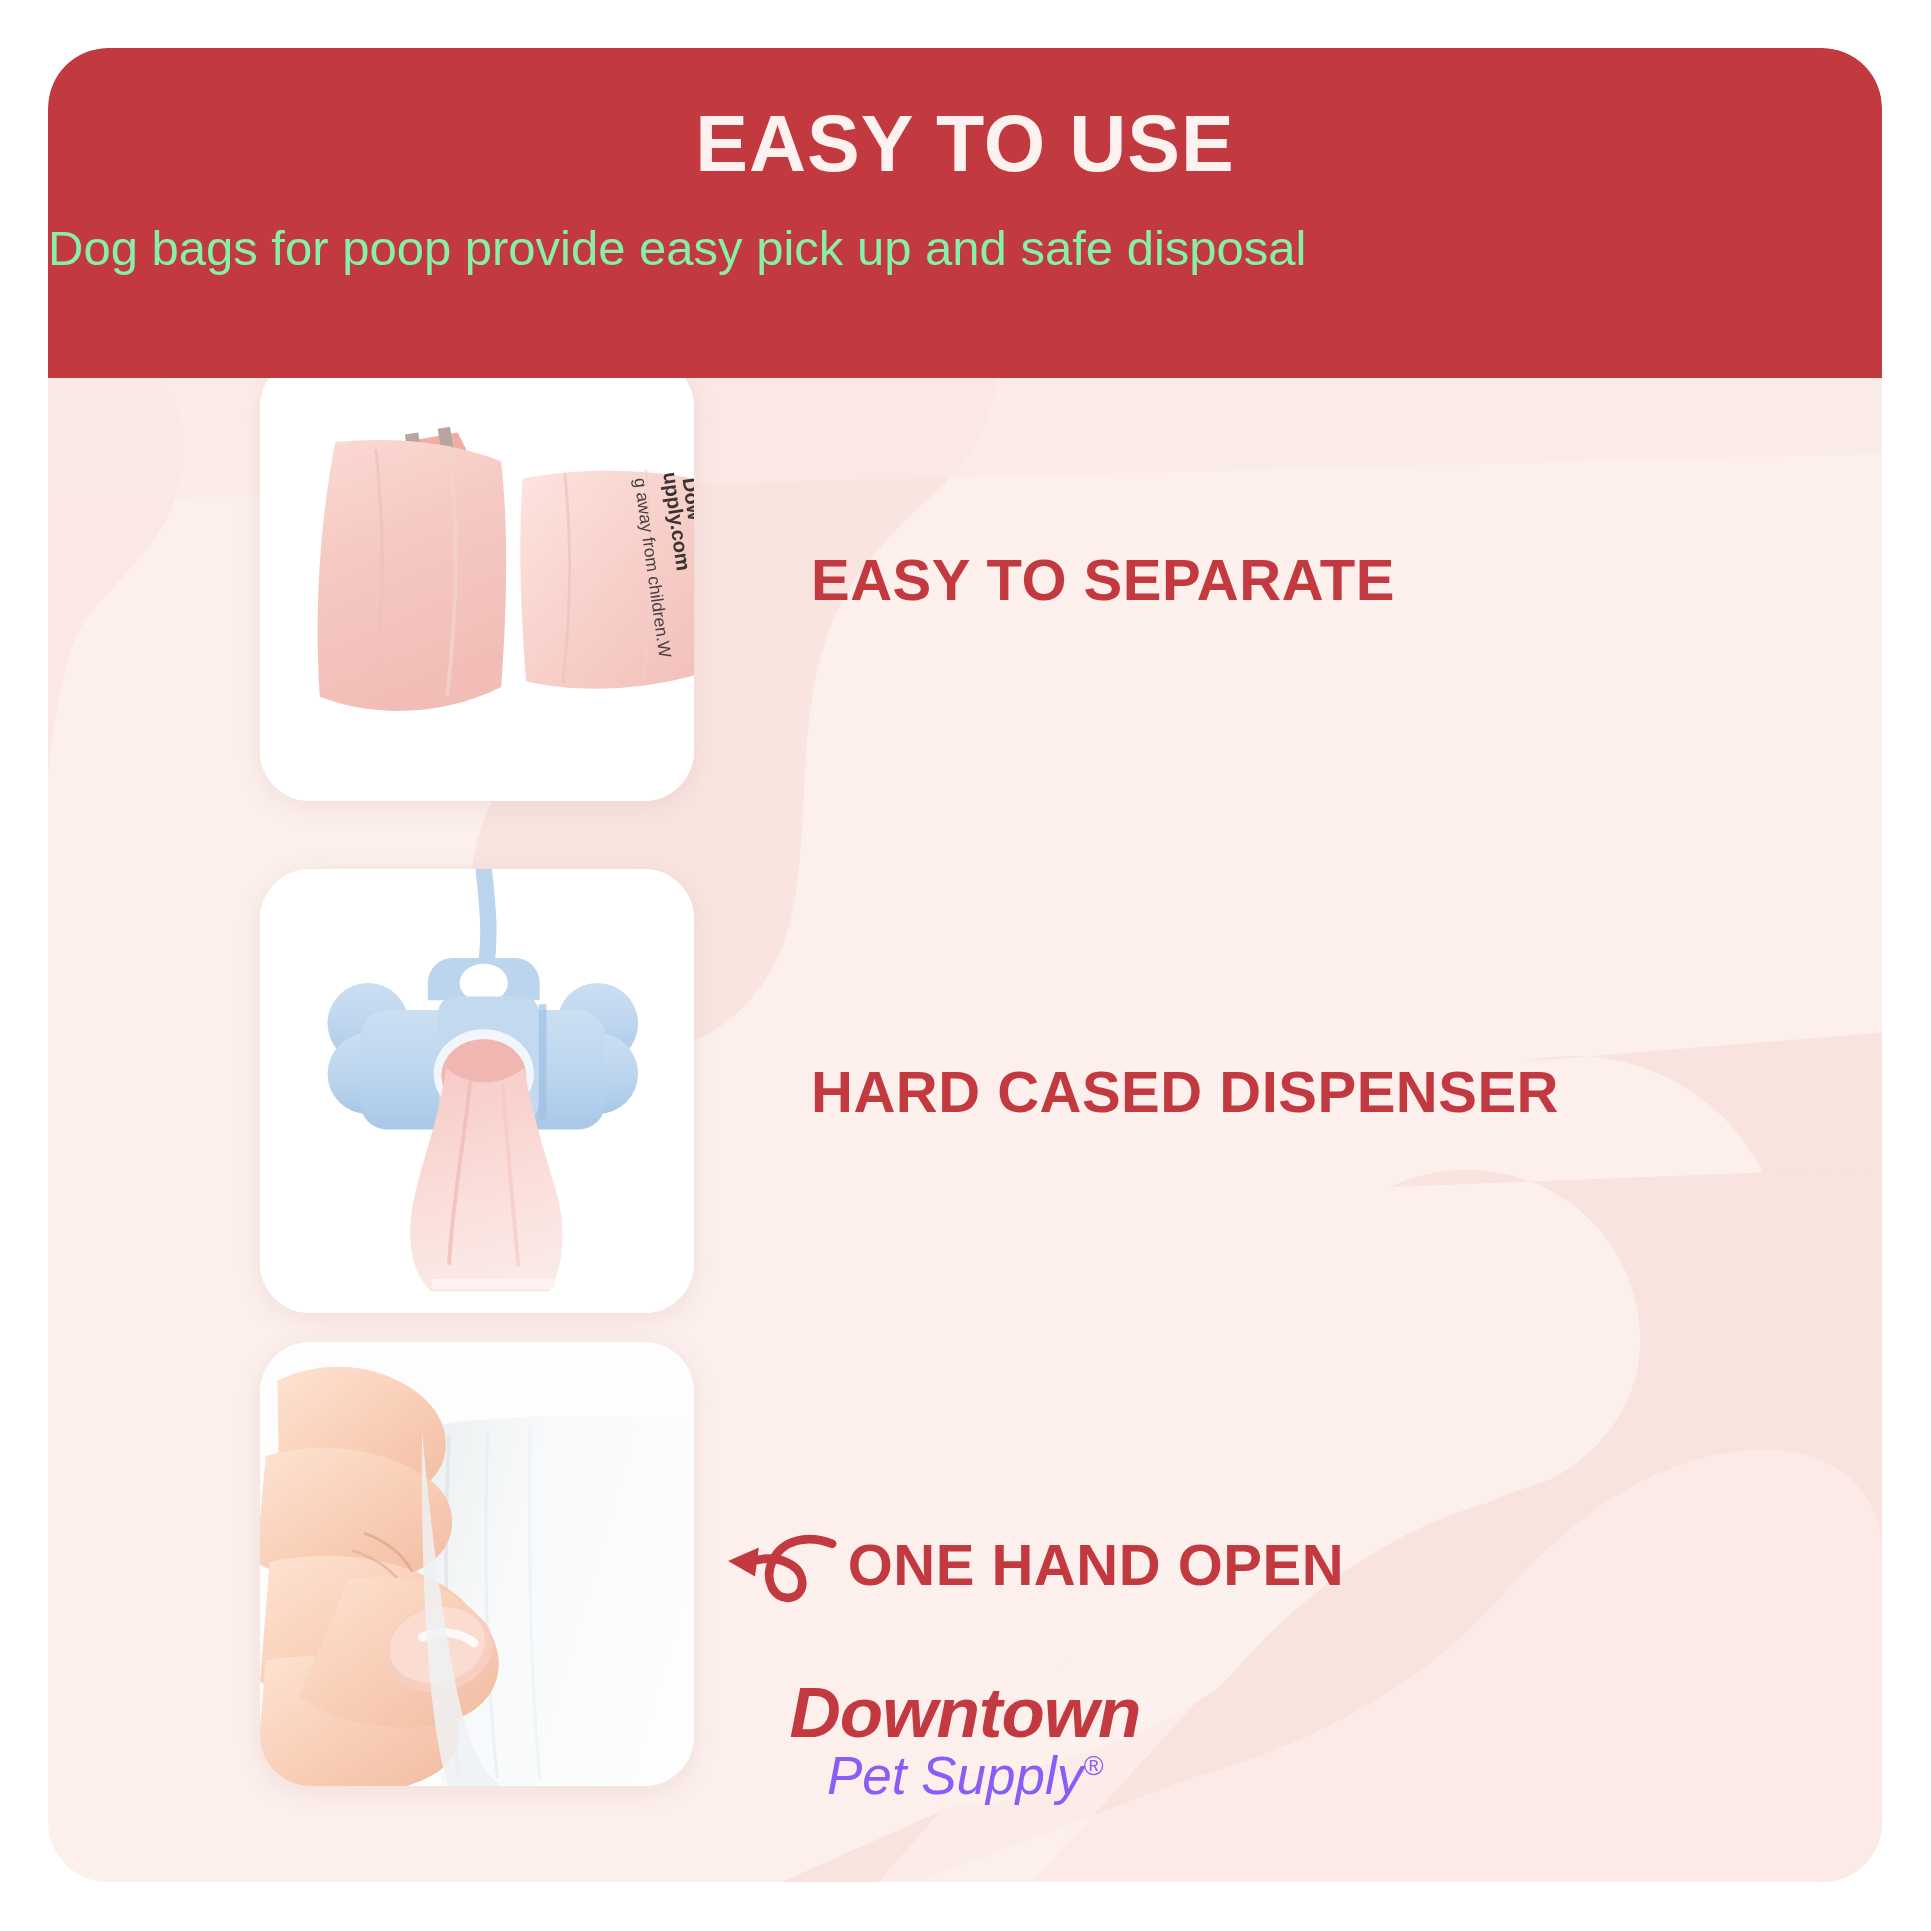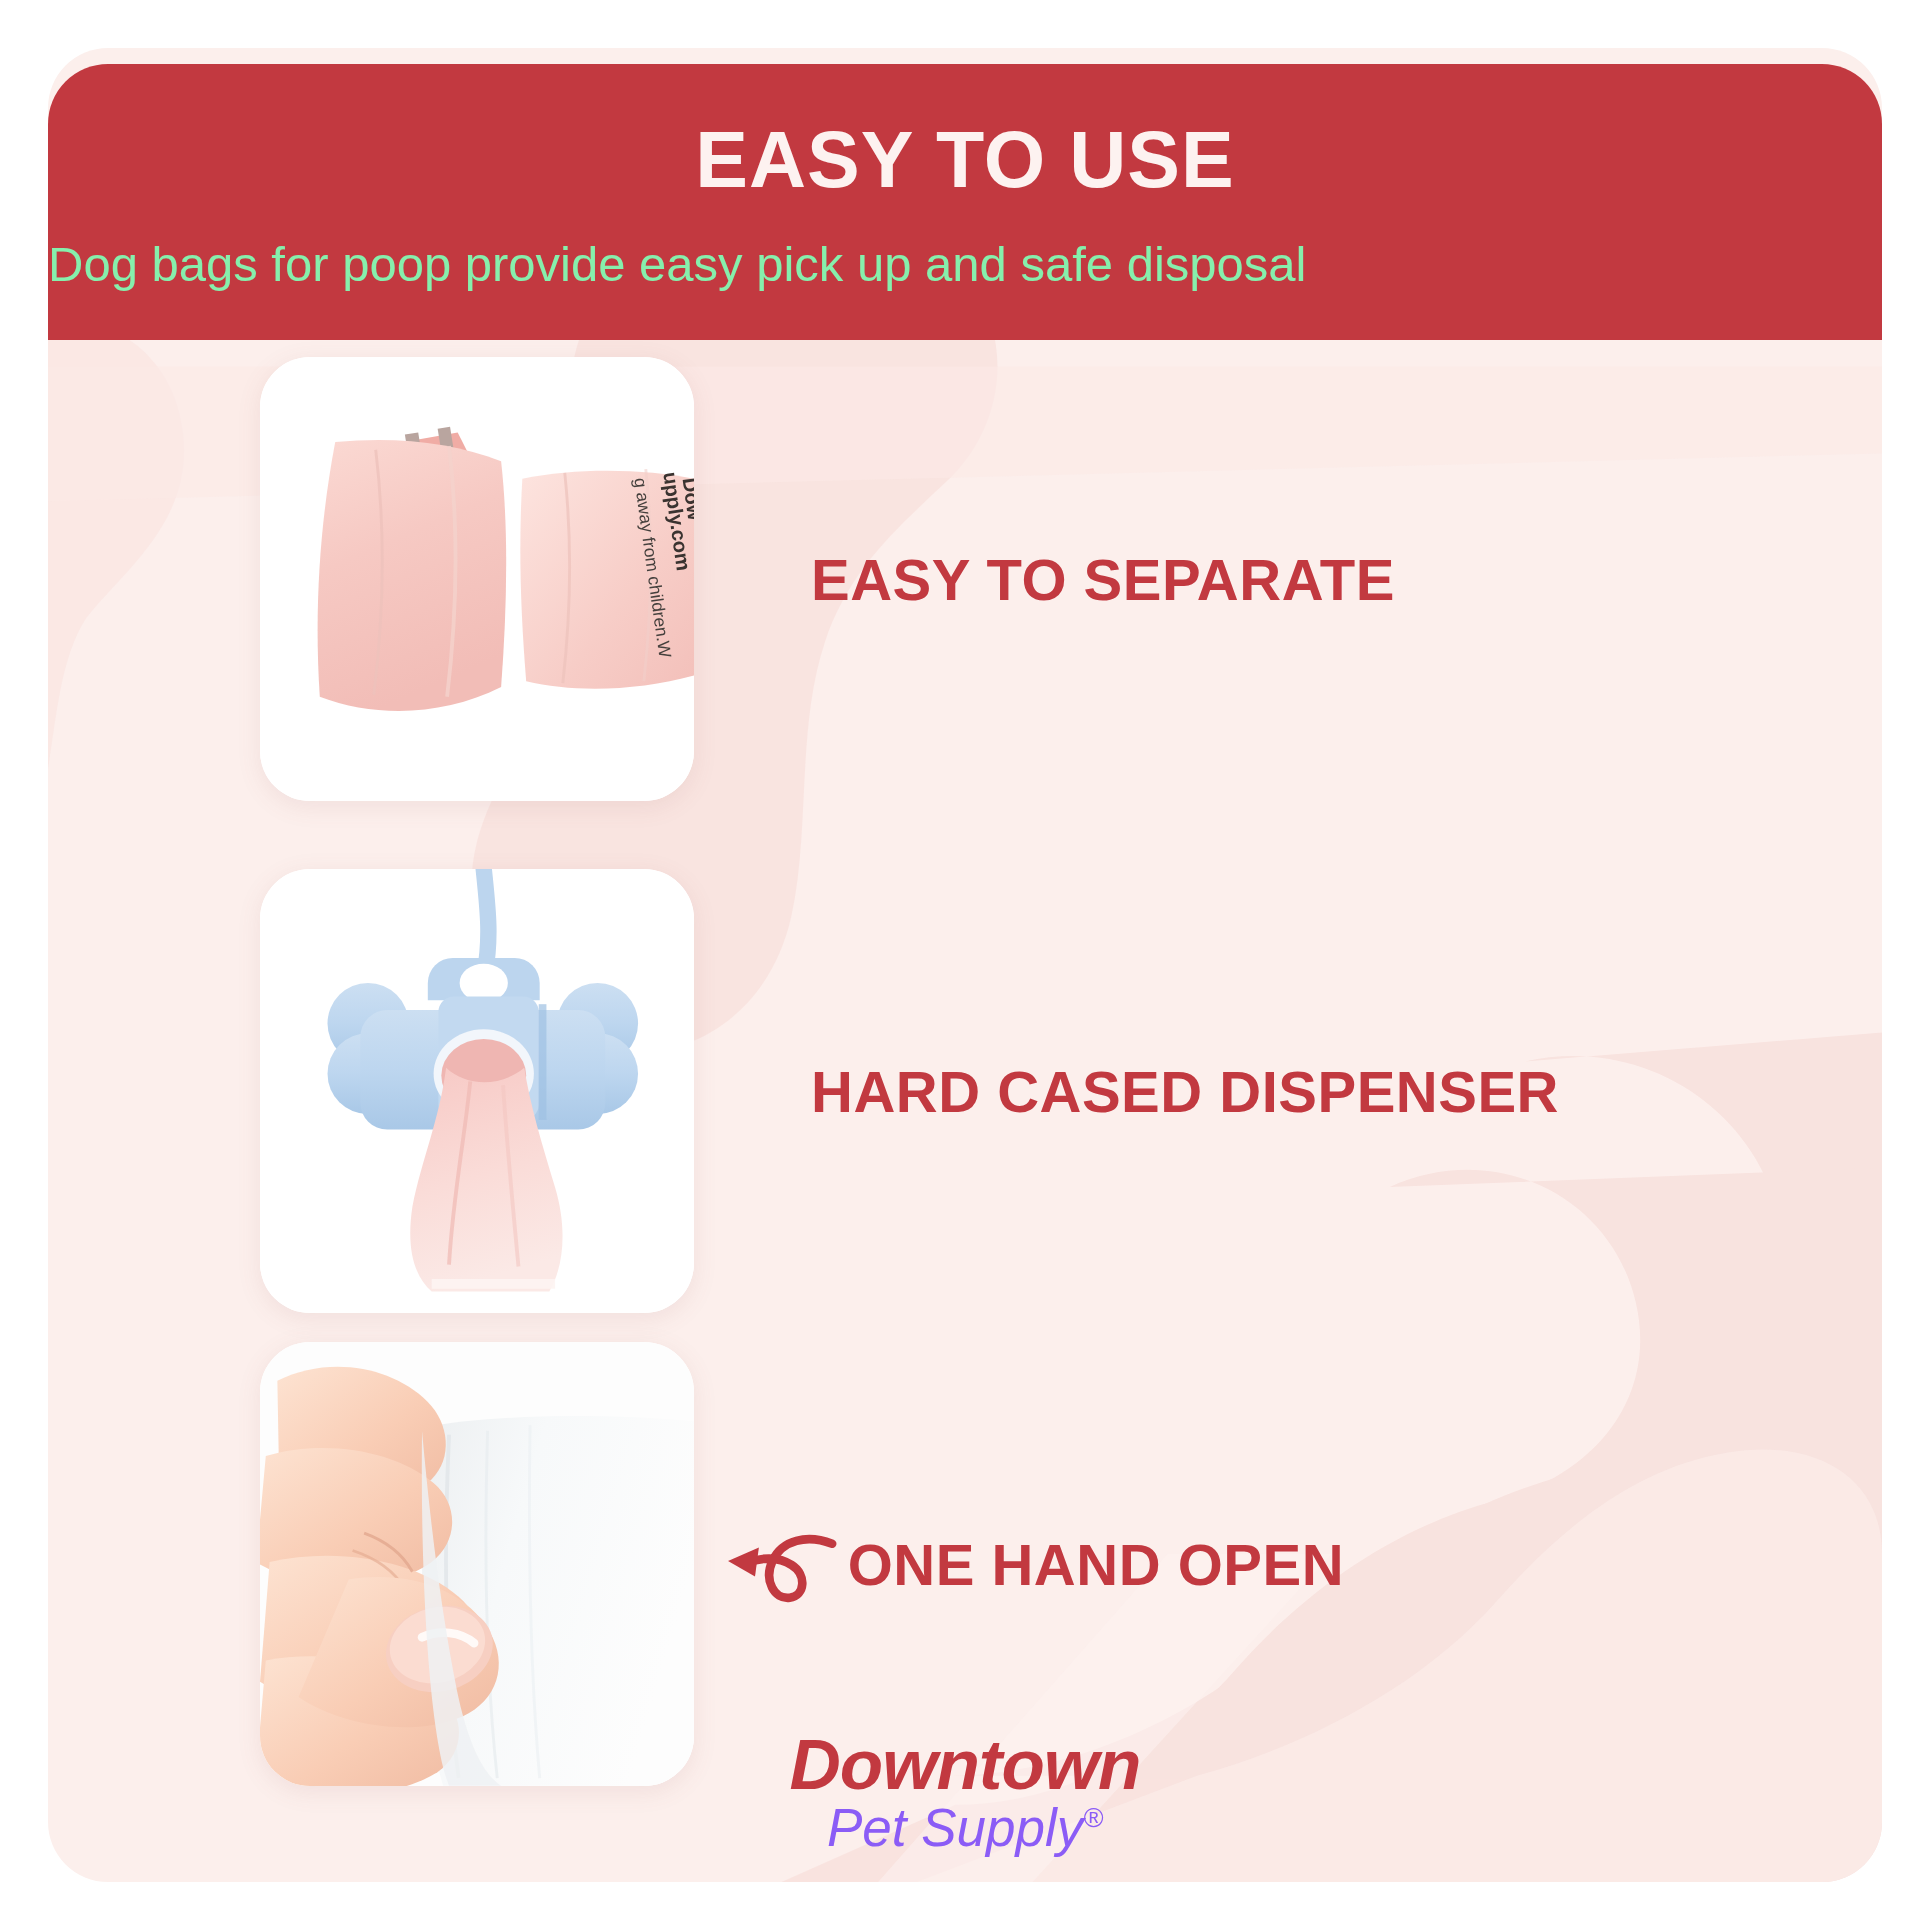--- a/index.html
+++ b/index.html
@@ -30,23 +30,23 @@
   .bg-layer {
     position: absolute;
     inset: 0;
     pointer-events: none;
   }
 
   
   #header {
     position: absolute;
     left: 0;
-    top: 16px;
-    width: 1834px;
-    height: 276px;
+    top: 0;
+    width: 1834px;
+    height: 330px;
     background: #c23940;
     border-radius: 60px 60px 0 0;
     z-index: 5;
   }
   #header-title {
     position: absolute;
     top: 56px;
     left: 0;
     width: 1834px;
     text-align: center;
@@ -111,21 +111,21 @@
     height: 106px;
     display: inline-block;
     margin-right: 7.7px;
     vertical-align: middle;
   }
 
   
   #logo {
     position: absolute;
     left: 0;
-    top: 1682px;
+    top: 1630px;
     width: 1834px;
     text-align: center;
     z-index: 6;
   }
   #logo-main {
     color: #c23940;
     font-size: 71px;
     font-weight: bold;
     font-style: italic;
     line-height: 0.98;

